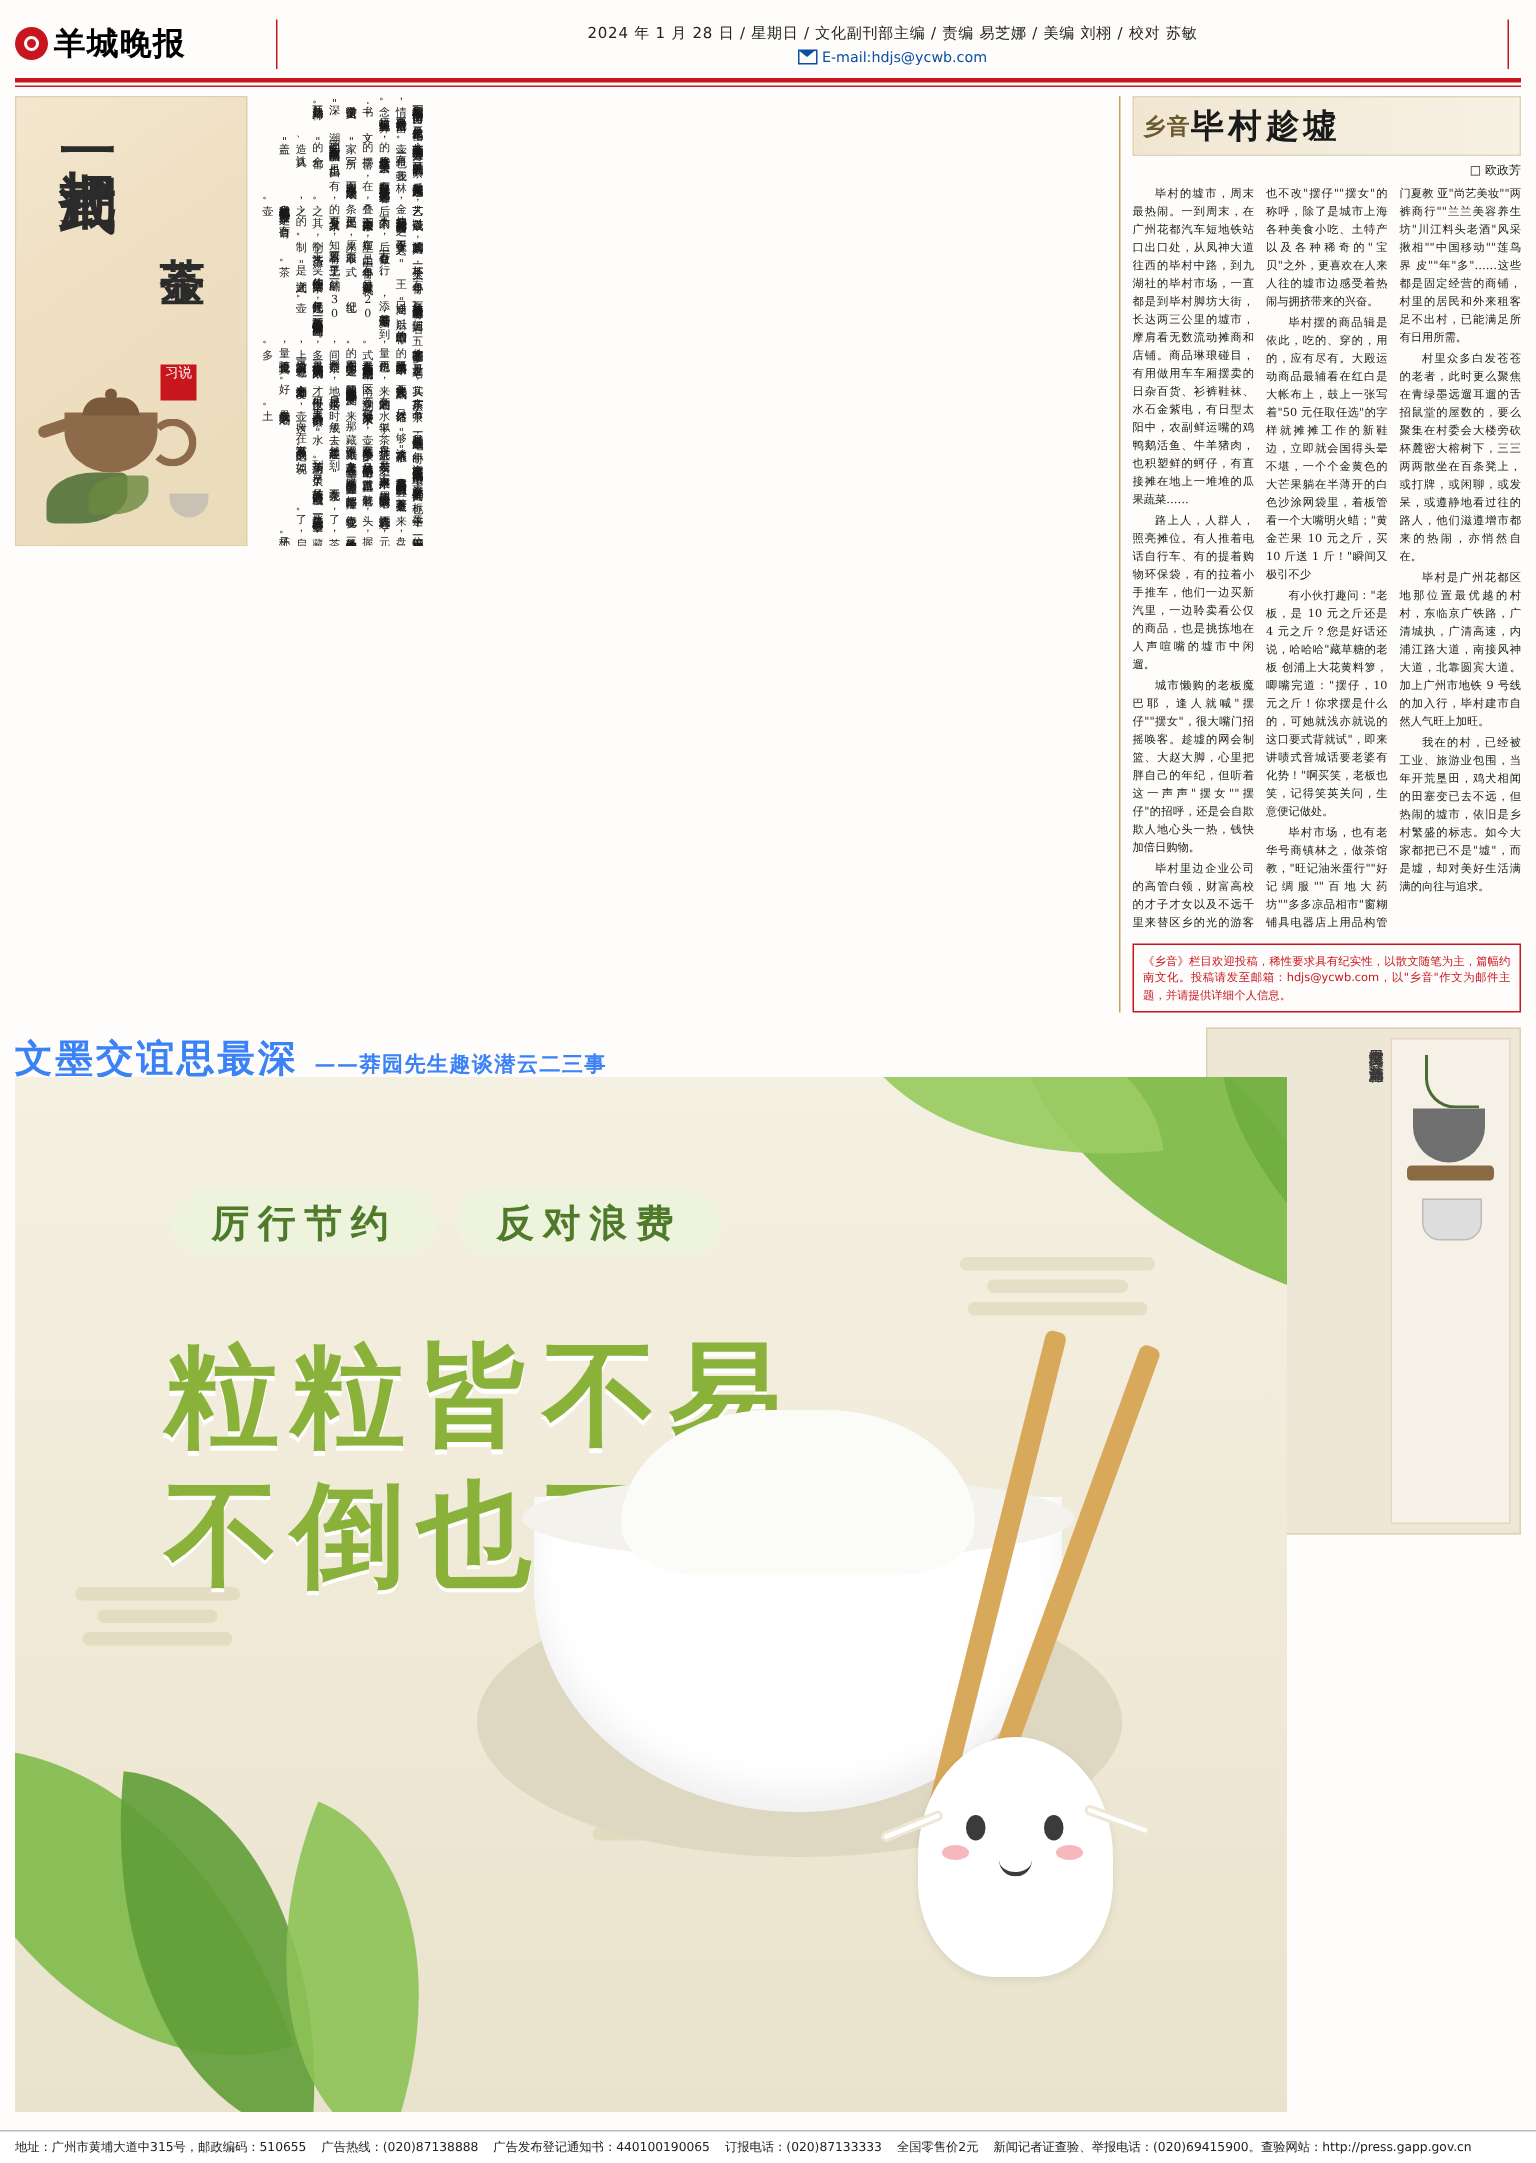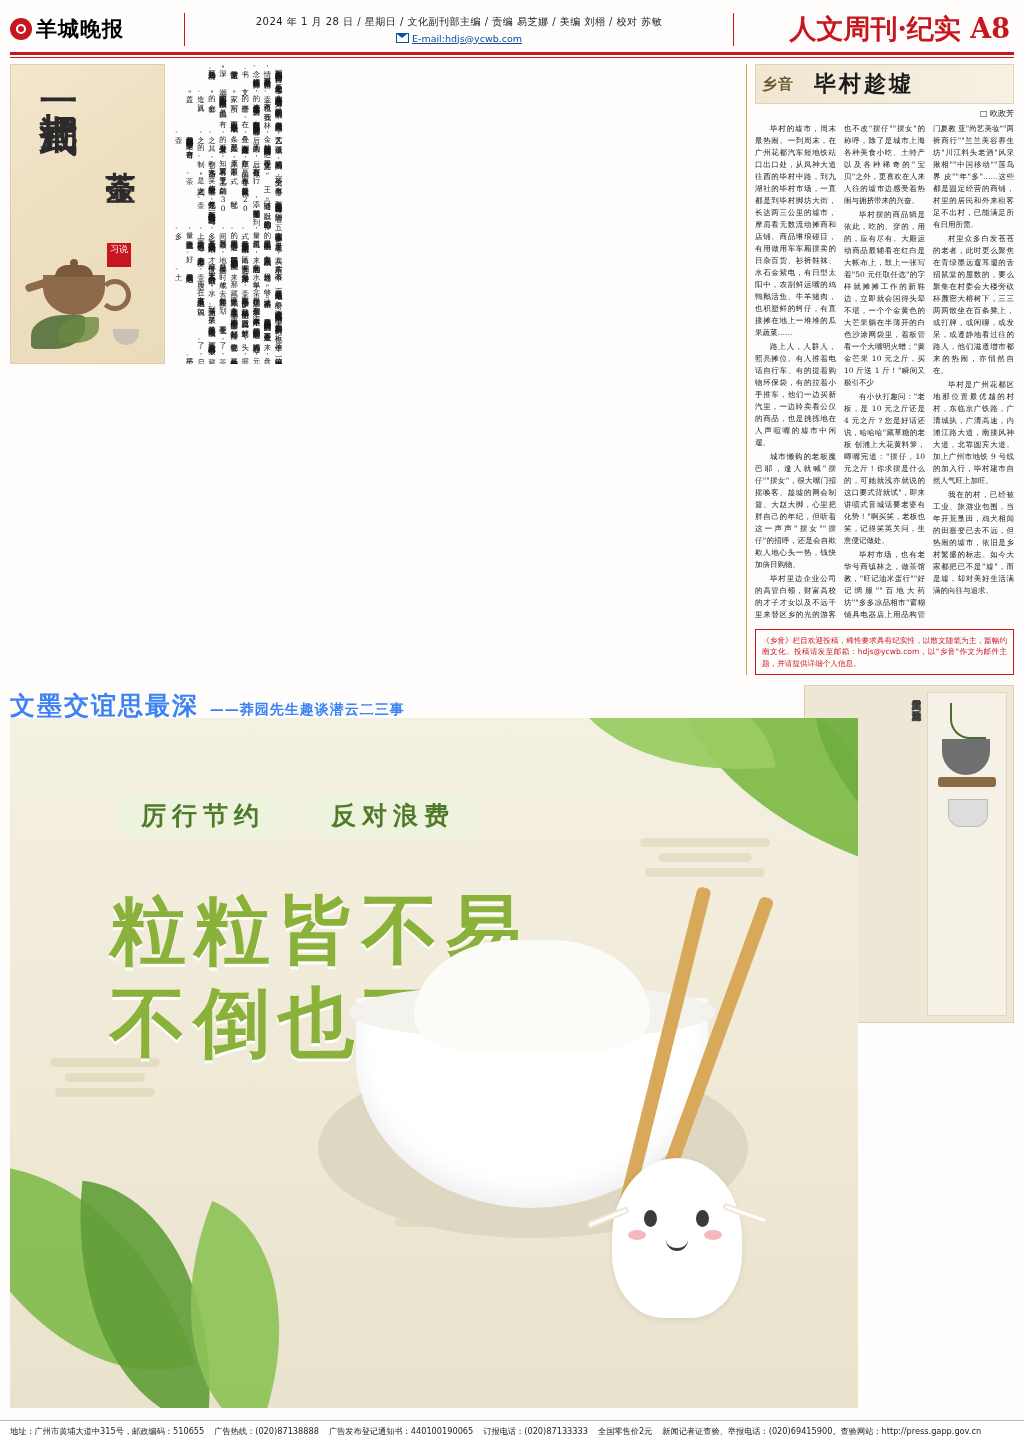--- a/index.html
+++ b/index.html
@@ -7,21 +7,21 @@
   .page{width:1024px;height:1442px;position:relative;background:#fefdfb;}
 
   
   .masthead{display:flex;align-items:center;height:52px;padding:6px 10px 0 10px;box-sizing:border-box;}
   .logo{display:flex;align-items:center;gap:4px;width:166px;flex:0 0 166px;}
   .logo-circle{width:22px;height:22px;border-radius:50%;background:#c8161e;position:relative;flex:0 0 22px;}
   .logo-circle:after{content:"";position:absolute;left:6px;top:6px;width:10px;height:10px;border-radius:50%;border:2px solid #fff;box-sizing:border-box;}
   .logo-text{font-family:Liberation Mono, monospace;font-weight:bold;font-size:21px;color:#000000;letter-spacing:1px;white-space:nowrap;}
   .masthead-center{flex:1;display:flex;flex-direction:column;align-items:center;justify-content:center;border-left:1px solid #c8161e;border-right:1px solid #c8161e;margin:0 8px;padding:2px 0;}
   .mast-line1{font-size:10px;color:#222;letter-spacing:.5px;white-space:nowrap;}
-  .mast-line2{font-size:9.5px;color:#0b4ea2;margin-top:4px;white-space:nowrap;display:flex;align-items:center;gap:3px;text-decoration:underline;}
+  .mast-line2{font-size:9.5px;color:#0b4ea2;margin-top:4px;white-space:nowrap;display:flex;align-items:center;gap:3px;}
   .mail-ico{display:inline-block;width:11px;height:8px;border:1px solid #0b4ea2;position:relative;}
   .mail-ico:after{content:"";position:absolute;left:0;top:0;width:0;height:0;border-left:5.5px solid transparent;border-right:5.5px solid transparent;border-top:4px solid #0b4ea2;}
   .masthead-right{flex:0 0 268px;text-align:right;font-family:"DejaVu Serif","Liberation Serif",serif;font-weight:bold;font-size:27px;color:#c8161e;white-space:nowrap;padding-right:4px;}
   .mast-rule{height:3px;background:#c8161e;margin:0 10px;}
   .mast-rule2{height:1px;background:#c8161e;margin:2px 10px 0 10px;}
 
   
   .top{display:flex;padding:6px 10px 0 10px;box-sizing:border-box;gap:8px;}
   .col-left{width:155px;flex:0 0 155px;}
   .col-mid{flex:1;}
@@ -57,21 +57,21 @@
   .sign{text-align:right;font-size:8px;margin-top:4px;color:#222;}
   .calli{width:210px;flex:0 0 210px;background:#efe7d6;border:1px solid #ddd0b4;box-sizing:border-box;padding:6px;display:flex;gap:4px;}
   .calli-ink{flex:1;writing-mode:vertical-rl;text-orientation:upright;font-family:"DejaVu Serif","Liberation Serif",serif;font-size:10px;line-height:1.35;color:#2b2b2b;opacity:.92;overflow:hidden;}
   .calli-img{width:78px;flex:0 0 78px;background:#f6f1e6;border:1px solid #e2d7bf;position:relative;}
   .ci-pot{position:absolute;left:14px;top:46px;width:48px;height:36px;background:#6f6f6f;border-radius:0 0 26px 26px;}
   .ci-stand{position:absolute;left:10px;top:84px;width:58px;height:10px;background:#8a6a43;border-radius:3px;}
   .ci-cup{position:absolute;left:20px;top:106px;width:38px;height:26px;background:#ddd;border-radius:0 0 12px 12px;border:1px solid #bbb;}
   .ci-sprig{position:absolute;left:22px;top:10px;width:34px;height:34px;border-left:2px solid #4a6b33;border-bottom:2px solid #4a6b33;border-radius:0 0 0 20px;}
 
   
-  .xy-head{display:flex;align-items:center;gap:20px;background:linear-gradient(90deg,#f0e6d2,#f7f1e4);border:1px solid #e0d3b6;padding:4px 6px;box-sizing:border-box;}
+  .xy-head{display:flex;align-items:center;gap:0;background:linear-gradient(90deg,#f0e6d2,#f7f1e4);border:1px solid #e0d3b6;padding:4px 6px;box-sizing:border-box;}
   .xy-badge{font-family:"DejaVu Serif","Liberation Serif",serif;font-weight:bold;font-size:15px;color:#6b5a2f;letter-spacing:1px;}
   .xy-title{font-family:"DejaVu Serif","Liberation Serif",serif;font-weight:bold;font-size:22px;color:#1a1a1a;letter-spacing:3px;}
   .xy-author{text-align:right;font-size:8px;margin:4px 0 4px 0;color:#222;}
   .xcols{column-count:3;column-gap:8px;font-family:"DejaVu Serif","Liberation Serif",serif;font-size:7.5px;line-height:1.6;text-align:justify;color:#1a1a1a;height:500px;overflow:hidden;}
   .xcols p{margin:0 0 2px 0;text-indent:2em;}
   .xy-note{margin-top:6px;border:1px solid #c8161e;color:#c8161e;font-size:7.6px;line-height:1.5;padding:5px 6px;box-sizing:border-box;text-align:justify;}
 
   
   .poster{position:absolute;left:10px;top:718px;width:848px;height:690px;background:linear-gradient(180deg,#f4f0e2 0%,#efe9d6 55%,#e9e2cc 100%);overflow:hidden;}
   .p-leaf{position:absolute;background:#7fba4a;border-radius:0 100% 0 100%;opacity:.95;}
@@ -106,21 +106,20 @@
       <span class="logo-circle"></span>
       <span class="logo-text">羊城晚报</span>
     </div>
     <div class="masthead-center">
       <div class="mast-line1">2024 年 1 月 28 日 / 星期日 / 文化副刊部主编 / 责编  易芝娜 / 美编  刘栩 / 校对  苏敏</div>
       <div class="mast-line2">
         <span class="mail-ico"></span>
         <span>E-mail:hdjs@ycwb.com</span>
       </div>
     </div>
-    <div class="masthead-right">人文周刊·纪实 A8</div>
   </div>
   <div class="mast-rule"></div>
   <div class="mast-rule2"></div>
 
   <div class="top">
 
     <div class="col-left">
       <div class="art-title">
         <div class="vt">一把潮式</div>
         <div class="vt2">茶壶</div>

